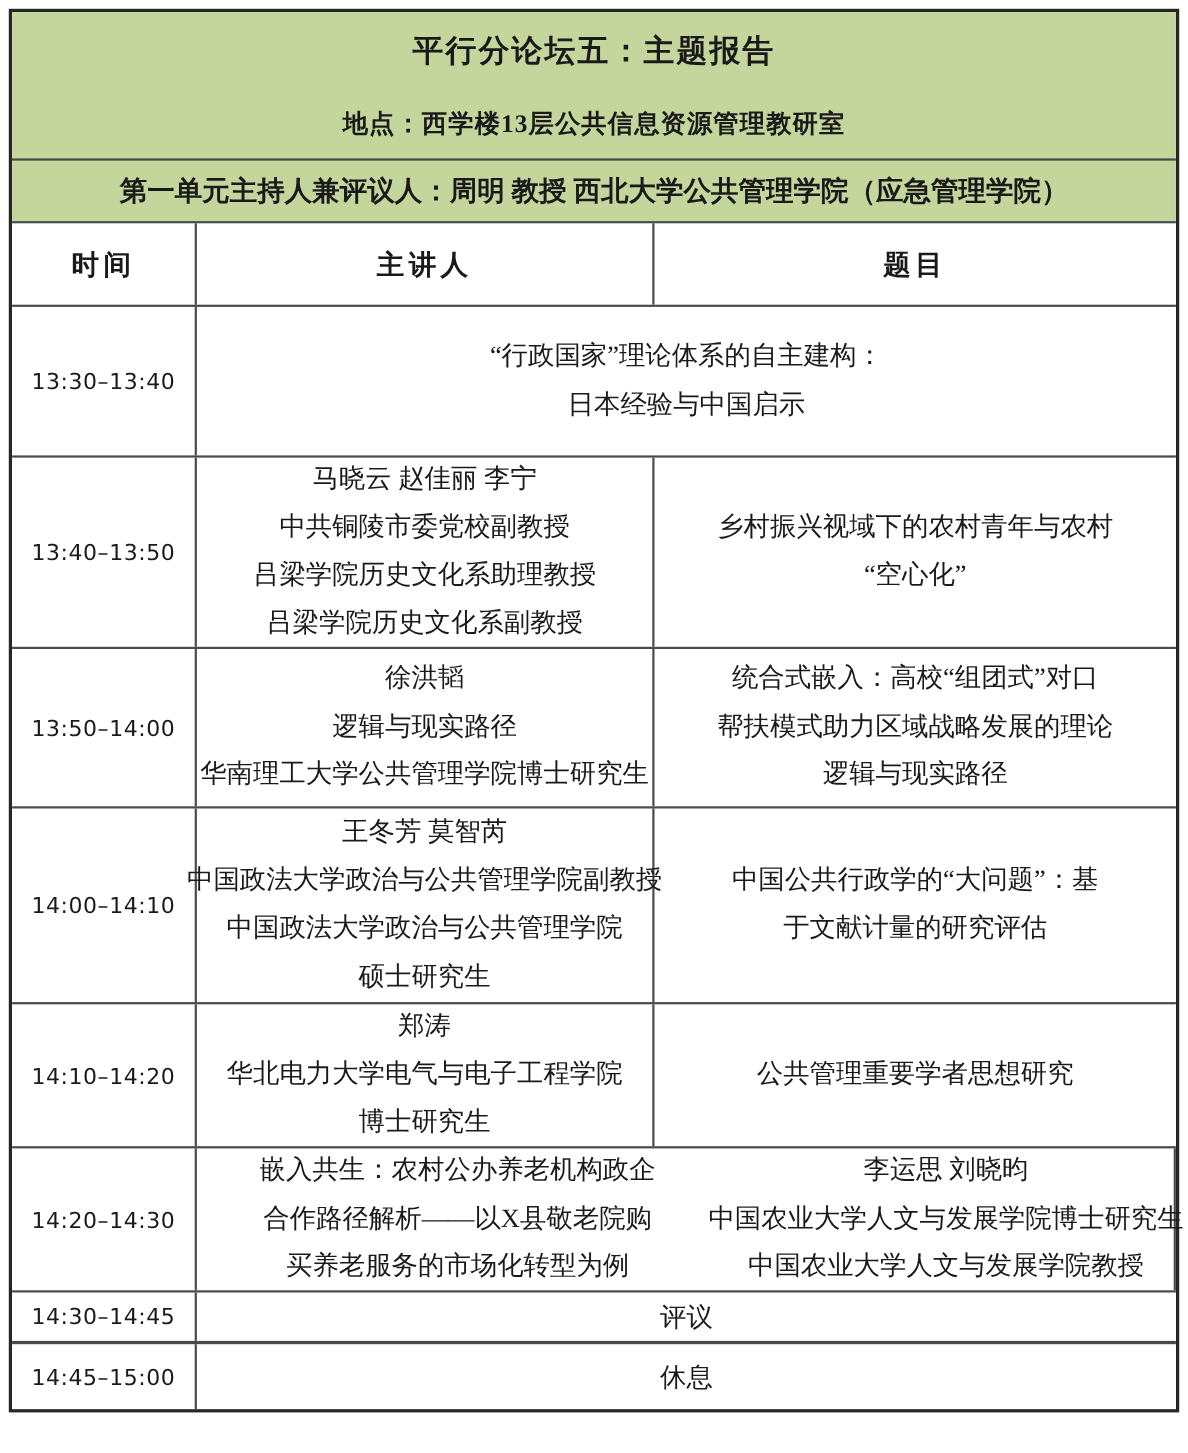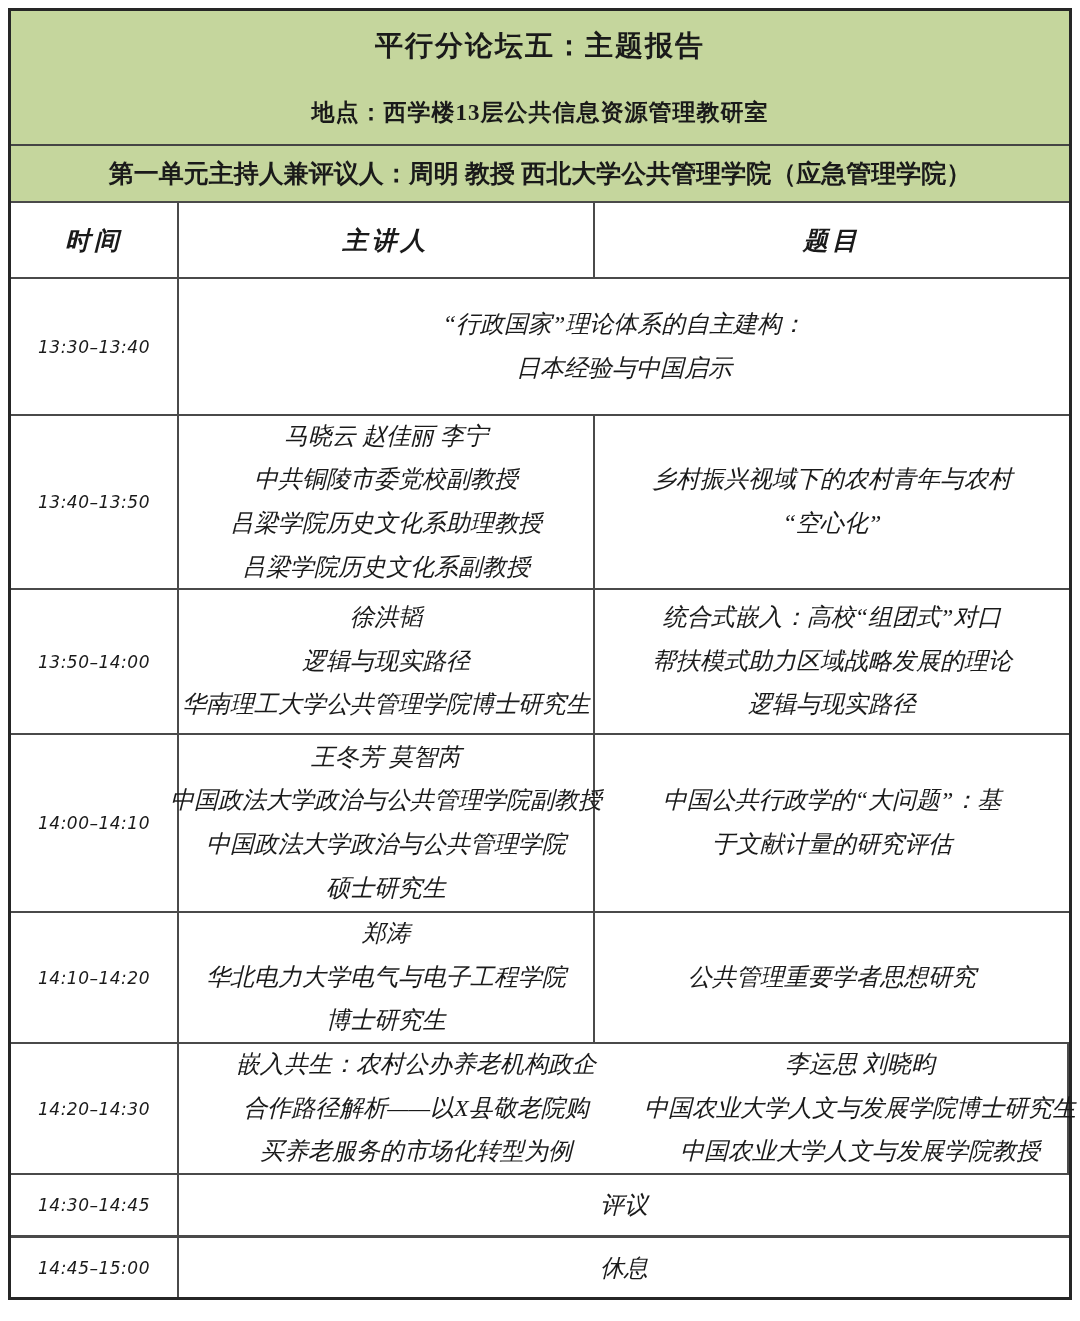--- a/index.html
+++ b/index.html
@@ -45,42 +45,41 @@
     background: #ffffff;
   }
   .row.thick { border-top-width: 3px; }
   .cell {
     display: flex;
     flex-direction: column;
     justify-content: center;
     align-items: center;
     text-align: right;
     padding: 4px 12px;
-    font-style: italic;
   }
   .col-time   { width: 168px; border-right: 2px solid #4a4a4a; }
   .col-speaker{ width: 416px; border-right: 2px solid #4a4a4a; }
   .col-topic  { flex: 1; }
   .col-merged { flex: 1; }
   .thead { height: 76px; border-top-width: 2.5px; }
   .thead .cell { font-size: 25px; font-weight: 700; letter-spacing: 4px; }
   .time-text {
     font-family: "DejaVu Sans", "Liberation Sans", sans-serif;
-    font-size: 17px;
+    font-size: 20px;
     letter-spacing: 0.5px;
     white-space: nowrap;
   }
   .tline { font-size: 24px; line-height: 1.82; white-space: nowrap; }
   .r1 { height: 137px; }
   .r2 { height: 174px; }
   .r3 { height: 145px; }
   .r4 { height: 178px; }
   .r5 { height: 131px; }
   .r6 { height: 131px; }
-  .r7 { height: 62px; }
+  .r7 { height: 46px; }
   .r8 { height: 62px; }
   .merged-label { font-size: 24px; }
 </style>
 </head>
 <body>
 
 <div class="sheet">
 
   <div class="green-block">
     <div class="line1">平行分论坛五：主题报告</div>

